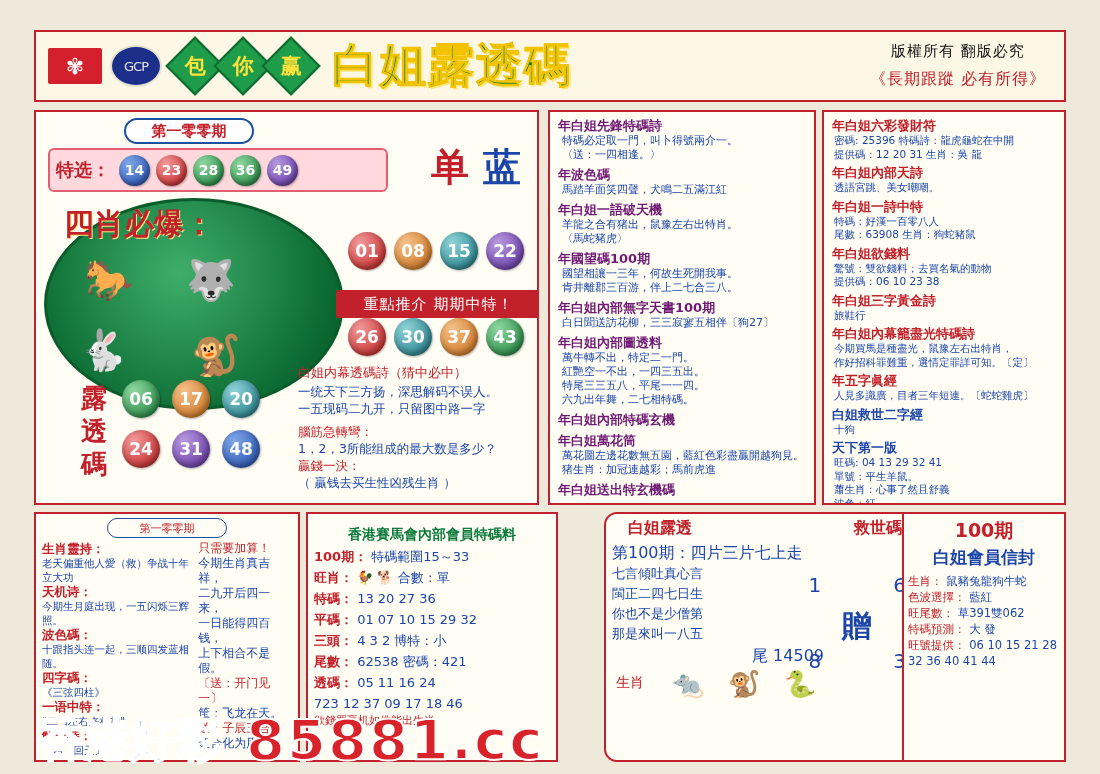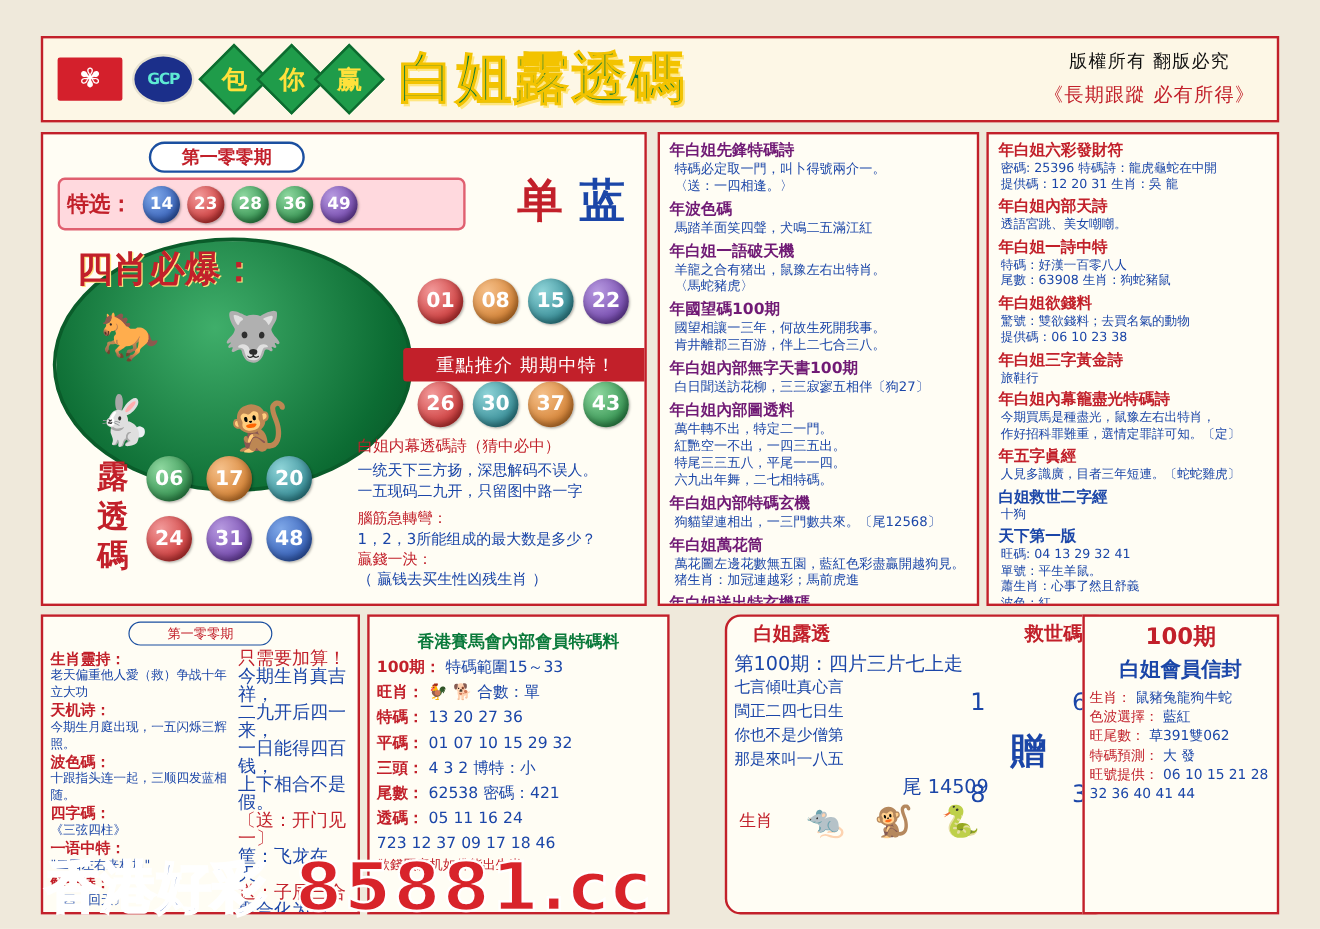--- a/index.html
+++ b/index.html
@@ -42,26 +42,25 @@
     left: 50%; top: 50%;
     transform: translate(-50%,-50%);
     color: #fff;
     font-size: 22px;
   }
   .gcp-badge {
     width: 52px; height: 42px;
     margin-left: 8px;
     background: #1b2f8a;
     border-radius: 50%;
-    color: #5eead4;
+    color: #e5e5e5;
     font-size: 13px;
     display: flex; align-items: center; justify-content: center;
     letter-spacing: -1px;
     border: 2px solid #e7e2d0;
-    font-weight: bold;
   }
   .diamonds { display: flex; margin-left: 12px; gap: 6px; }
   .diamond {
     width: 42px; height: 42px;
     background: #1f9c4a;
     transform: rotate(45deg);
     display: flex; align-items: center; justify-content: center;
     border: 2px solid #0d6b2f;
   }
   .diamond span {
@@ -477,21 +476,20 @@
     </div>
     <div class="blk">
       <div class="blk-t">年白姐內部圖透料</div>
       <div class="blk-b">萬牛轉不出，特定二一門。</div>
       <div class="blk-b">紅艷空一不出，一四三五出。</div>
       <div class="blk-b">特尾三三五八，平尾一一四。</div>
       <div class="blk-b">六九出年舞，二七相特碼。</div>
     </div>
     <div class="blk">
       <div class="blk-t">年白姐內部特碼玄機</div>
-      <div class="blk-b">狗貓望連相出，一三門數共來。〔尾12568〕</div>
     </div>
     <div class="blk">
       <div class="blk-t">年白姐萬花筒</div>
       <div class="blk-b">萬花圖左邊花數無五園，藍紅色彩盡贏開越狗見。</div>
       <div class="blk-b">猪生肖：加冠連越彩；馬前虎進</div>
     </div>
     <div class="blk">
       <div class="blk-t">年白姐送出特玄機碼</div>
 
     </div>
@@ -553,21 +551,21 @@
         <div class="b1-b">今期生月庭出现，一五闪烁三辉照。</div>
         <div class="b1-t">波色碼：</div>
         <div class="b1-b">十跟指头连一起，三顺四发蓝相随。</div>
         <div class="b1-t">四字碼：</div>
         <div class="b1-b">《三弦四柱》</div>
         <div class="b1-t">一语中特：</div>
         <div class="b1-b">"二四左右来相加"</div>
         <div class="b1-t">解一特：</div>
         <div class="b1-b">〔四一回天〕</div>
       </div>
-      <div style="width:96px;font-size:15px;line-height:15px;color:#1b46a8">
+      <div style="width:96px;font-size:12px;line-height:15px;color:#1b46a8">
         <div style="color:#c2202a">只需要加算！</div>
         <div>今期生肖真吉祥，</div>
         <div>二九开后四一来，</div>
         <div>一日能得四百钱，</div>
         <div>上下相合不是假。</div>
         <div style="color:#c2202a">〔送：开门见一〕</div>
         <div>筐：飞龙在天。</div>
         <div style="color:#c2202a">送：子辰三合</div>
         <div>聚合化为用</div>
       </div>

